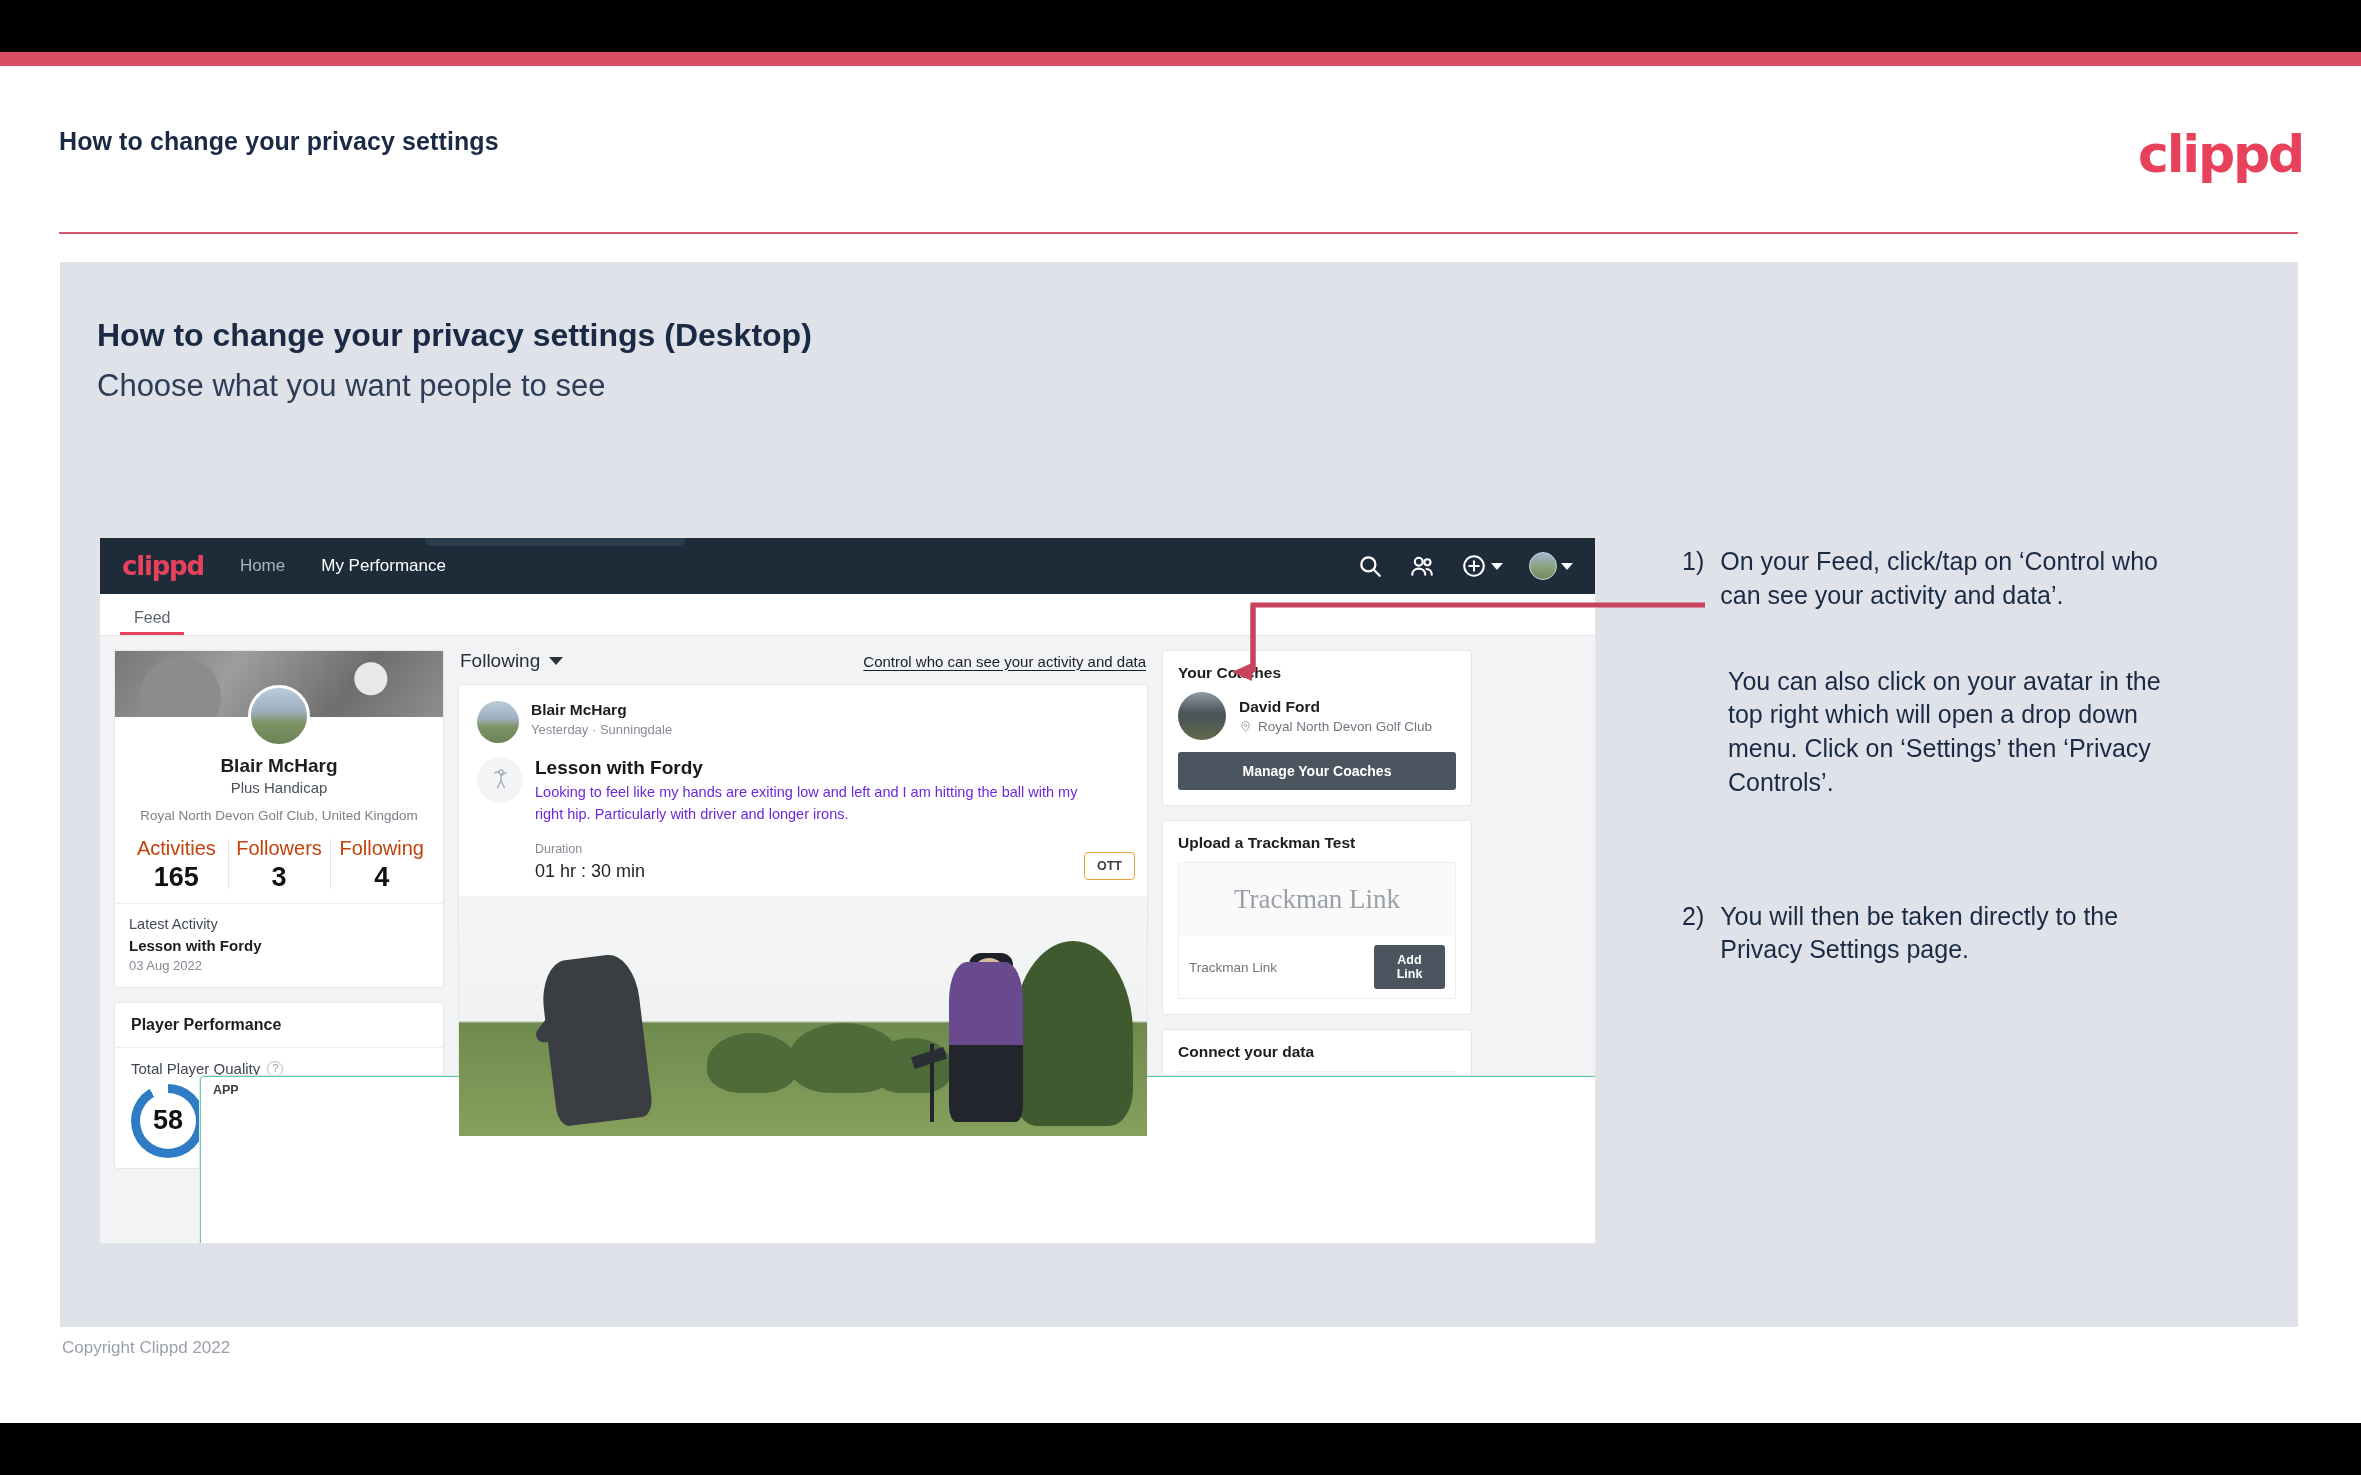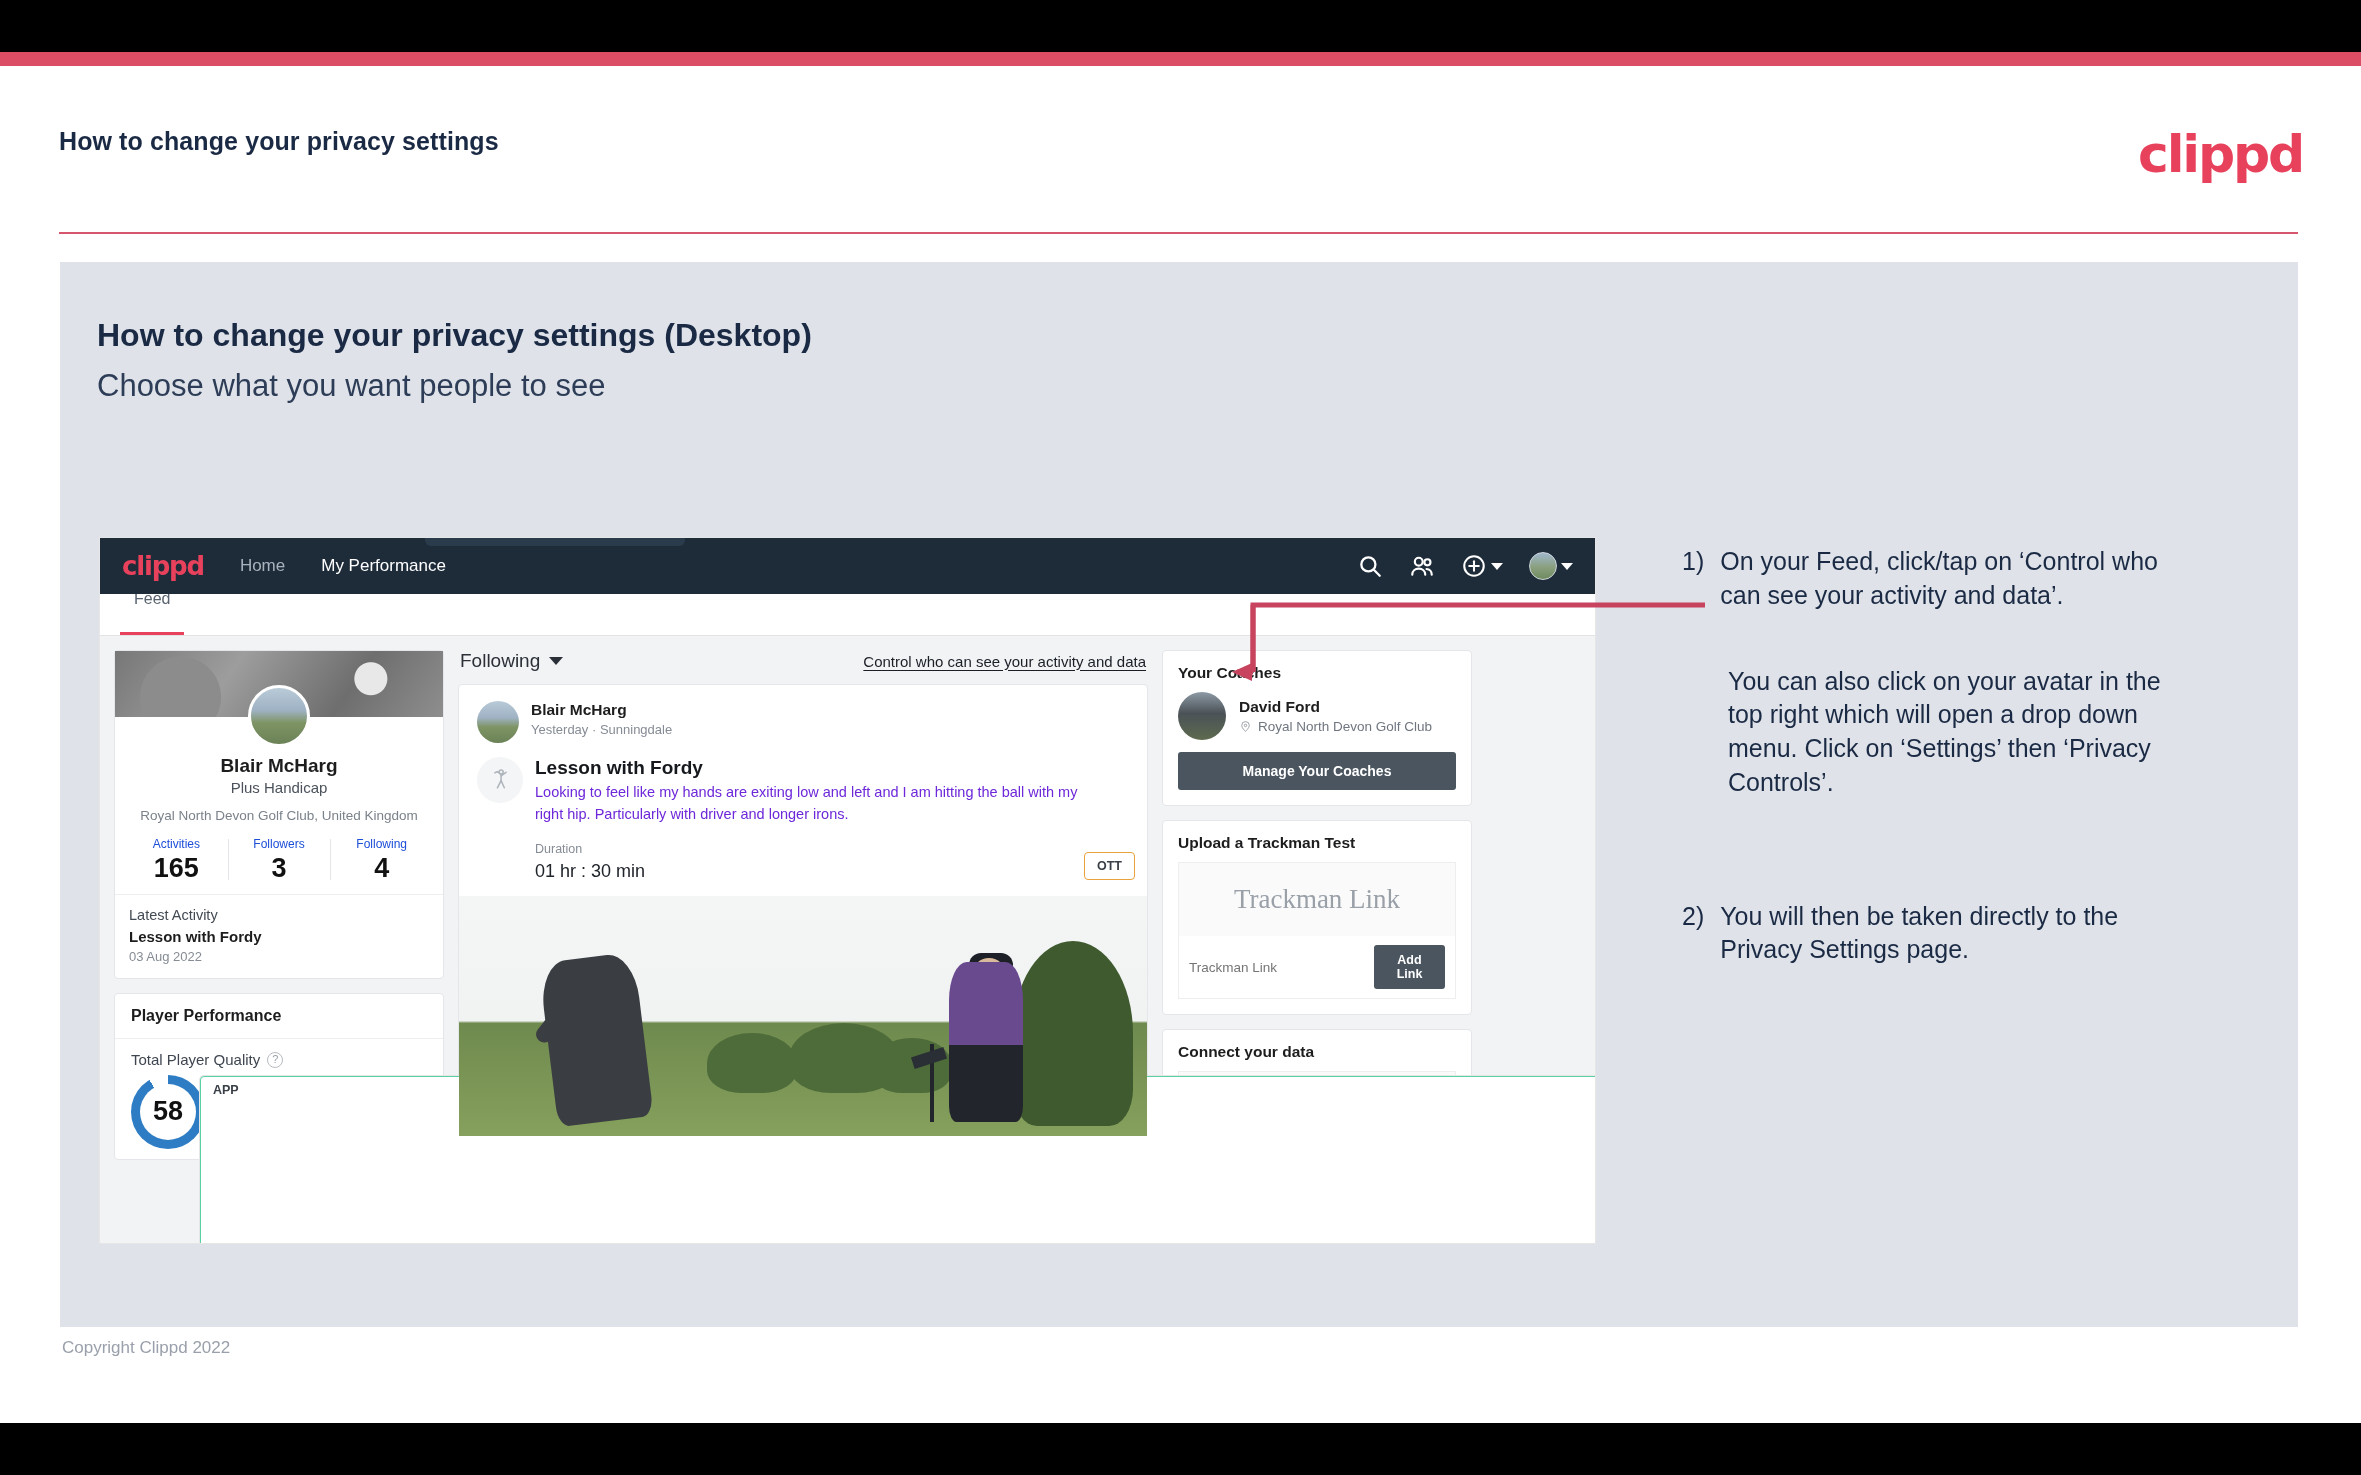--- a/index.html
+++ b/index.html
@@ -102,21 +102,21 @@
     width: 28px; height: 28px; border-radius: 50%;
     background: linear-gradient(#9fb7cd 0%, #8aa07e 55%, #6f8a5f 100%);
     border: 1px solid #cfd6dd;
   }
   
   .app-tabs {
     height: 42px; background: #ffffff; border-bottom: 1px solid #e3e3e3;
     display: flex; align-items: flex-end; padding-left: 20px;
   }
   .app-tab {
-    font-size: 16px; color: #5a6470; padding: 0 14px 24px 14px;
+    font-size: 16px; color: #5a6470; padding: 0 14px 5px 14px;
     border-bottom: 3px solid #e8415c;
   }
   
   .app-body {
     display: flex; gap: 14px; padding: 14px 10px 0 14px;
     background: #f2f3f5; height: 607px;
   }
   .col-left { width: 330px; flex: none; }
   .col-mid  { width: 690px; flex: none; }
   .col-right{ width: 310px; flex: none; }
@@ -140,21 +140,21 @@
   }
   .prof-name { padding-top: 38px; font-size: 19px; font-weight: 700; color: #1d1d1f; }
   .prof-hcp  { font-size: 15px; color: #4b525b; margin-top: 2px; }
   .prof-club { font-size: 13.5px; color: #7b828b; margin-top: 12px; }
   .stats { display: flex; margin-top: 14px; }
   .stat { flex: 1; text-align: center; position: relative; }
   .stat + .stat::before {
     content: ""; position: absolute; left: 0; top: 2px; bottom: 4px;
     width: 1px; background: #e4e6e9;
   }
-  .stat-label { font-size: 12px; color: #1d4ed8; }
+  .stat-label { font-size: 20px; color: #c2410c; }
   .stat-val { font-size: 27px; font-weight: 700; color: #111; margin-top: 2px; }
   .latest {
     border-top: 1px solid #eceef0; padding: 12px 14px 14px; text-align: left;
   }
   .latest-h { font-size: 14.5px; color: #434a53; }
   .latest-t { font-size: 15px; font-weight: 700; color: #1d1d1f; margin-top: 5px; }
   .latest-d { font-size: 13px; color: #868c95; margin-top: 4px; }
 
   .card-head {
     padding: 13px 16px; border-bottom: 1px solid #eceef0;

